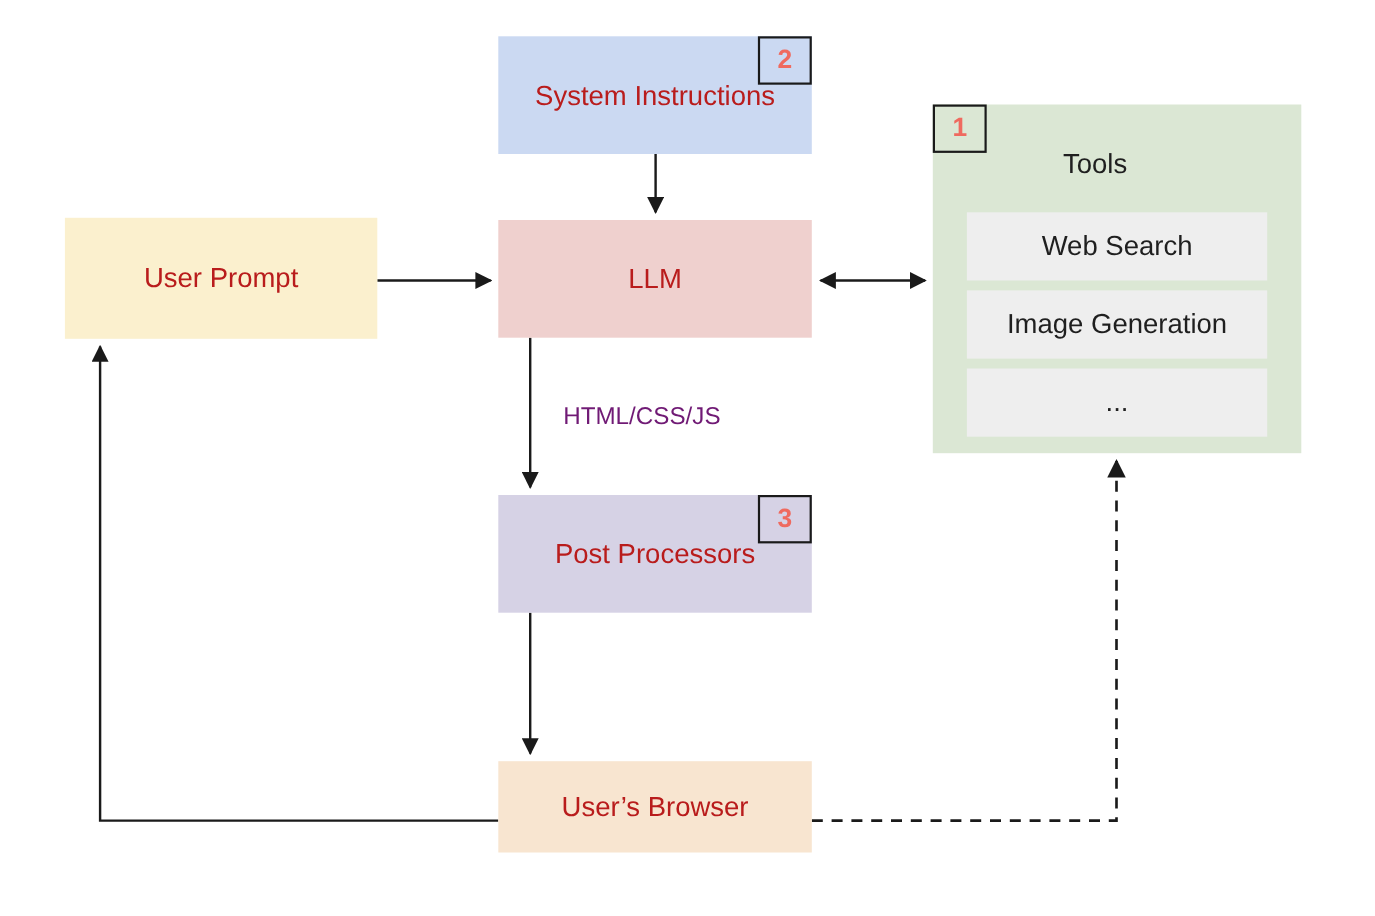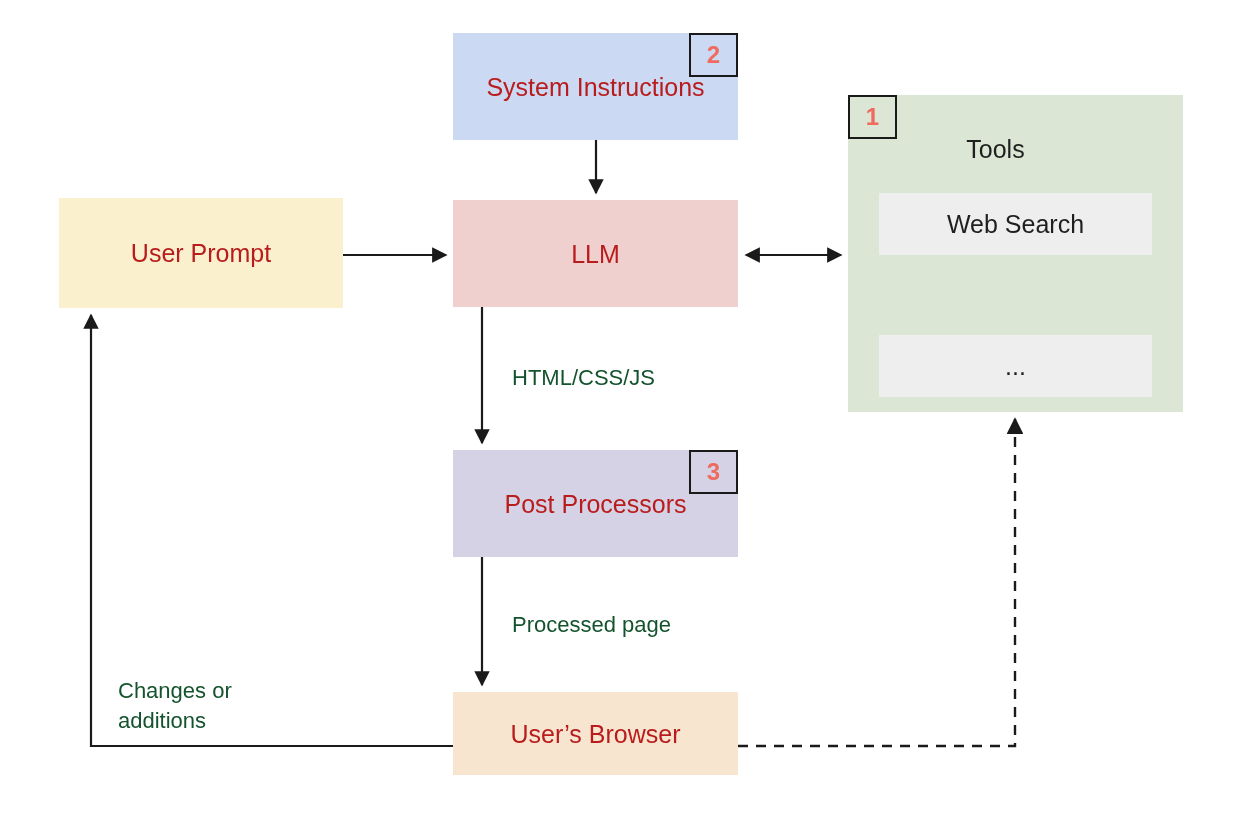--- a/index.html
+++ b/index.html
@@ -58,21 +58,21 @@
     display:flex;align-items:center;justify-content:center;
     font-size:25px;color:#1f1f1f;
   }
   #tool-0{top:98px;}
   #tool-1{top:169px;}
   #tool-2{top:240px;}
 
   .edge-label{
     position:absolute;
     font-size:22px;
-    color:#14532d;
+    color:#701a75;
     line-height:1.35;
     white-space:pre-line;
   }
   #lbl-html{left:512px;top:363px;}
   #lbl-processed{left:512px;top:610px;}
   #lbl-changes{left:118px;top:676px;}
 </style>
 </head>
 <body>
 
@@ -110,20 +110,21 @@
     </g>
 
     <g>
       <path d="M 738 746 L 1015 746 L 1015 419" fill="none" stroke="#1a1a1a" stroke-width="2.4" stroke-dasharray="10 8" marker-end="url(#arrow)"></path>
     </g>
   </svg>
 
   <div id="group-tools">
     <div id="tools-title">Tools</div>
     <div class="tool-item" id="tool-0">Web Search</div>
+    <div class="tool-item" id="tool-1">Image Generation</div>
     <div class="tool-item" id="tool-2">...</div>
   </div>
   <div class="badge" id="badge-1">1</div>
 
   <div class="node" id="node-system">
     <span>System Instructions</span>
   </div>
   <div class="badge" id="badge-2">2</div>
 
   <div class="node" id="node-llm">
@@ -137,17 +138,14 @@
   <div class="node" id="node-post">
     <span>Post Processors</span>
   </div>
   <div class="badge" id="badge-3">3</div>
 
   <div class="node" id="node-browser">
     <span>User’s Browser</span>
   </div>
 
   <div class="edge-label" id="lbl-html">HTML/CSS/JS</div>
-  <div class="edge-label" id="lbl-processed">Processed page</div>
-  <div class="edge-label" id="lbl-changes">Changes or
-additions</div>
 
 </div>
 
 </body></html>

